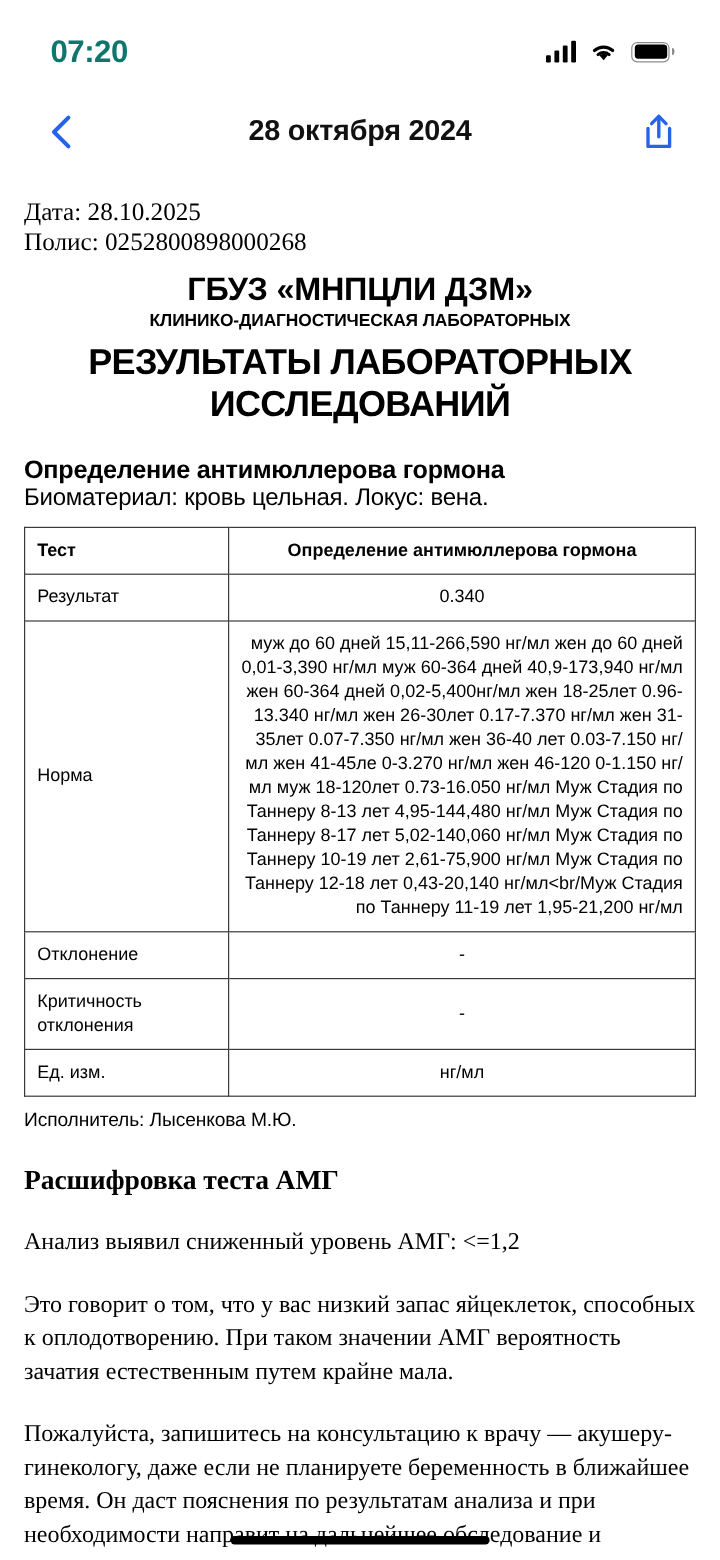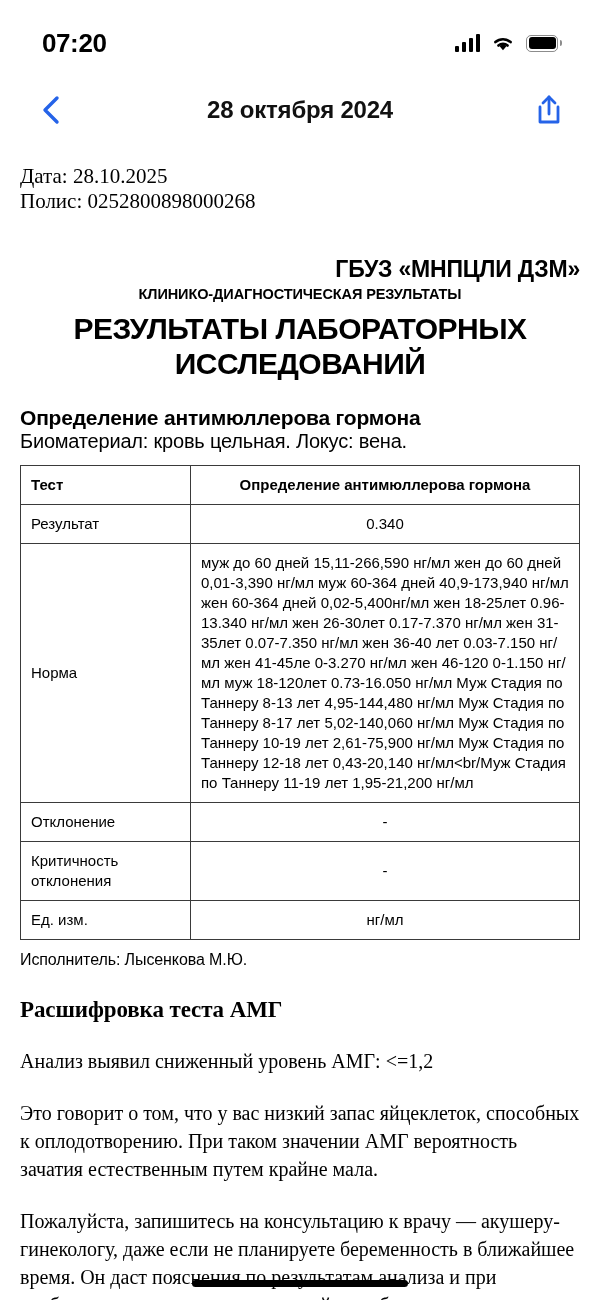--- a/index.html
+++ b/index.html
@@ -22,21 +22,21 @@
     height: 74px;
     display: flex;
     align-items: center;
     justify-content: space-between;
     padding: 12px 42px 0 42px;
   }
   .status-time {
     font-size: 26px;
     font-weight: 700;
     letter-spacing: -0.4px;
-    color: #000000;
+    color: #0f766e;
   }
   .status-icons {
     display: flex;
     align-items: center;
     gap: 11px;
   }
   .signal-bars {
     display: flex;
     align-items: flex-end;
     gap: 2.5px;
@@ -111,24 +111,24 @@
 
   .meta-block {
     font-family: "Liberation Serif", serif;
     font-size: 21px;
     line-height: 25px;
     margin-top: 18px;
     color: #000;
   }
 
   .org-name {
-    text-align: right;
-    font-size: 23px;
-    font-weight: 700;
-    margin-top: 42px;
+    text-align: center;
+    font-size: 27px;
+    font-weight: 700;
+    margin-top: 12px;
     letter-spacing: -0.2px;
   }
   .org-sub {
     text-align: center;
     font-size: 14.5px;
     font-weight: 700;
     margin-top: 3px;
     letter-spacing: -0.1px;
   }
 
@@ -166,21 +166,21 @@
     padding: 9px 10px;
     font-size: 15px;
     vertical-align: middle;
     line-height: 20px;
   }
   td.col-label { width: 170px; }
   td.col-value { text-align: center; }
   td.hdr-label { font-weight: 700; }
   td.hdr-value { font-weight: 700; text-align: center; font-size: 15.5px; }
   td.norm-value {
-    text-align: left;
+    text-align: right;
     line-height: 20.5px;
     padding: 8px 14px;
   }
 
   .executor {
     font-size: 16px;
     margin-top: 11px;
     letter-spacing: -0.1px;
   }
 
@@ -254,21 +254,21 @@
 </div>
 
 <div class="doc">
 
   <div class="meta-block">
     <div>Дата: 28.10.2025</div>
     <div>Полис: 0252800898000268</div>
   </div>
 
   <div class="org-name">ГБУЗ «МНПЦЛИ ДЗМ»</div>
-  <div class="org-sub">КЛИНИКО-ДИАГНОСТИЧЕСКАЯ РЕЗУЛЬТАТЫ</div>
+  <div class="org-sub">КЛИНИКО-ДИАГНОСТИЧЕСКАЯ ЛАБОРАТОРНЫХ</div>
 
   <div class="doc-title">
     <div>РЕЗУЛЬТАТЫ ЛАБОРАТОРНЫХ</div>
     <div>ИССЛЕДОВАНИЙ</div>
   </div>
 
   <div class="test-name">Определение антимюллерова гормона</div>
   <div class="biomaterial">Биоматериал: кровь цельная. Локус: вена.</div>
 
   <table class="result-table">

